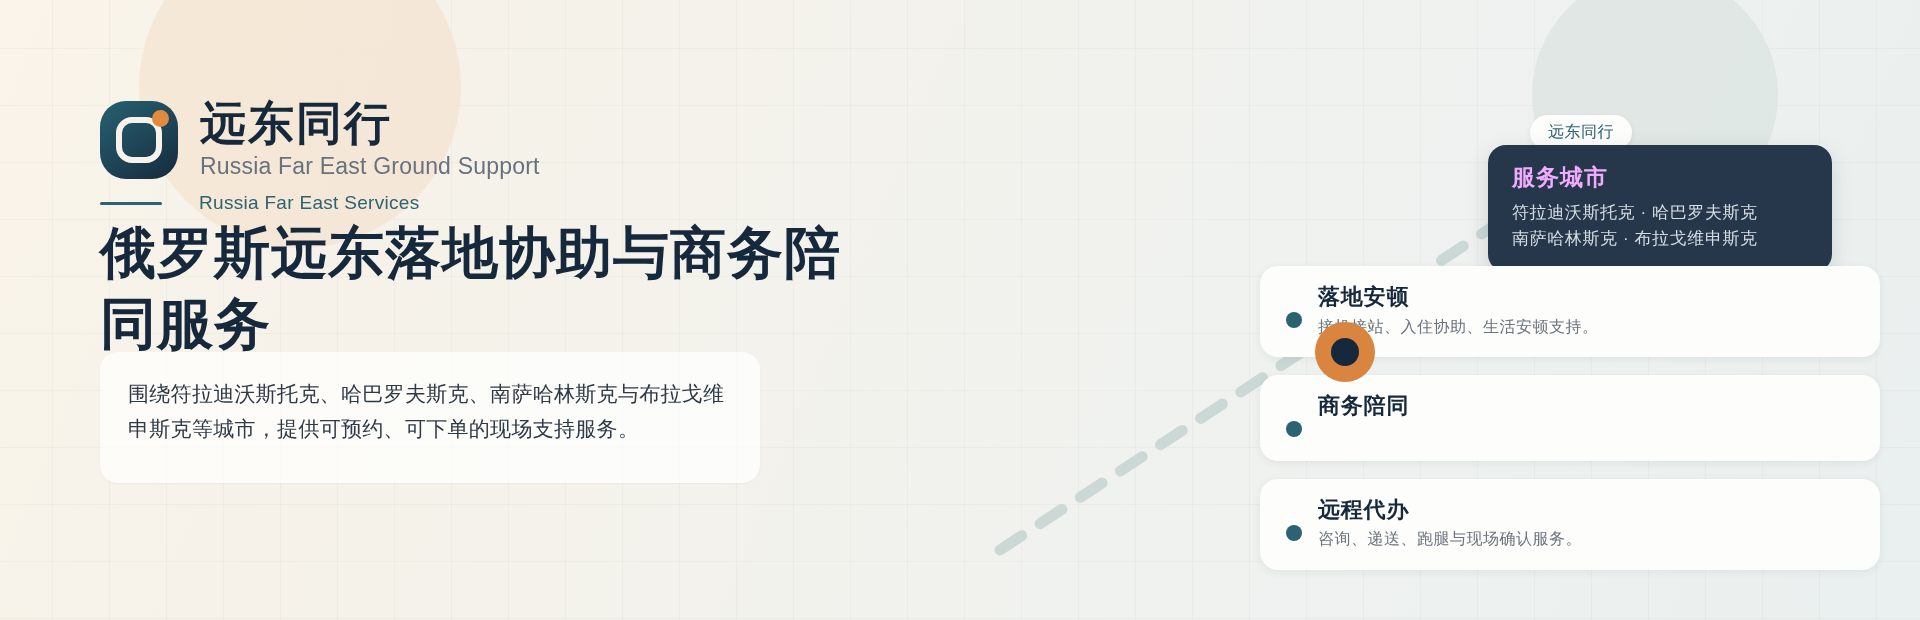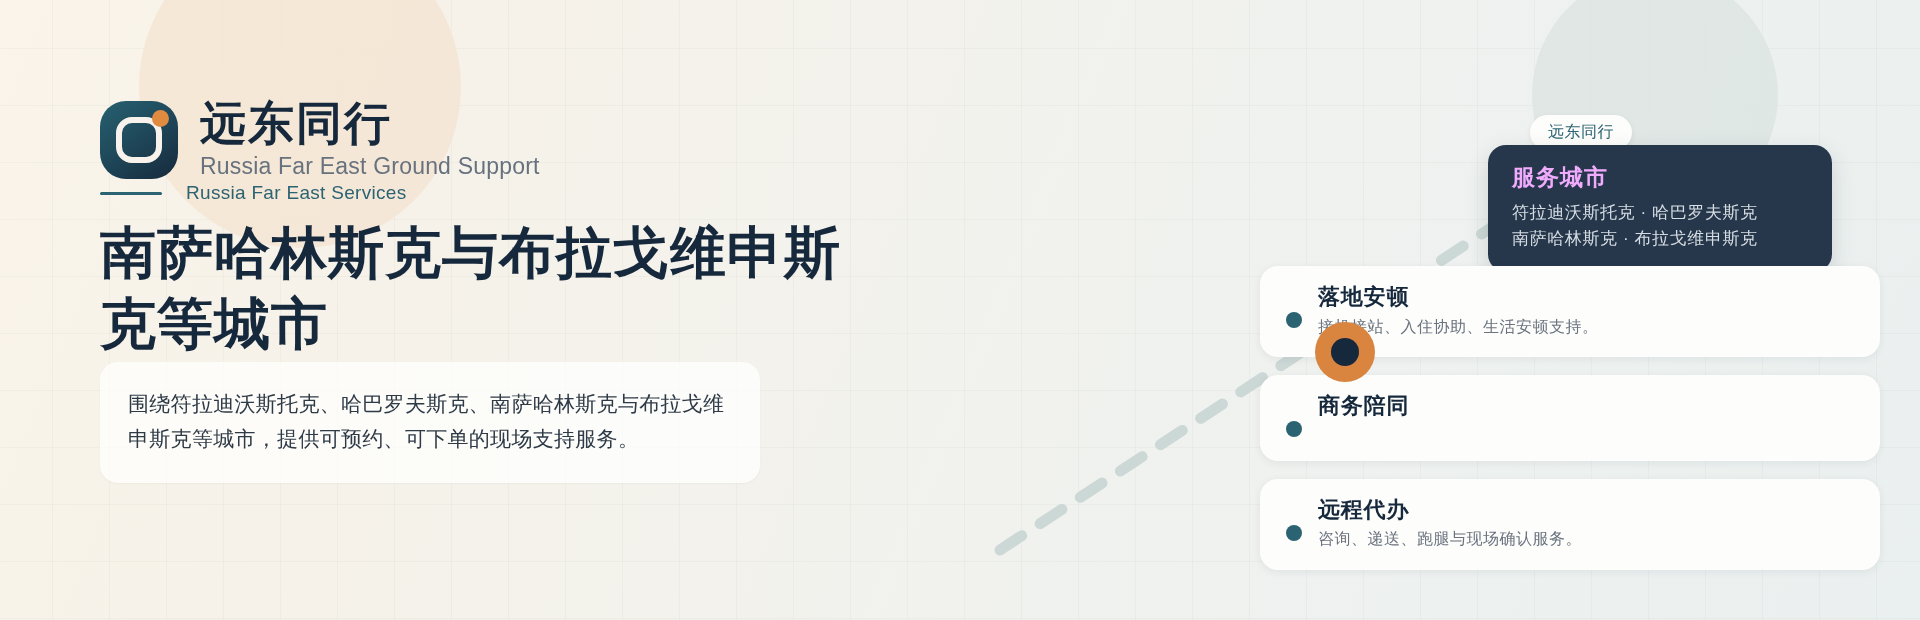--- a/index.html
+++ b/index.html
@@ -81,44 +81,44 @@
   .brand-title{
     font-size:46px; font-weight:700; color:#16283c;
     letter-spacing:2px; line-height:1.08;
   }
   .brand-sub{
     font-size:23px; color:#67727e; letter-spacing:.2px;
     margin-top:4px;
   }
 
   .eyebrow{
-    position:absolute; left:0; top:182px;
-    display:flex; align-items:center; gap:24px;
+    position:absolute; left:0; top:192px;
+    display:flex; align-items:center; gap:37px;
   }
   .eyebrow-rule{
     width:62px; height:3px; background:#2c6372; border-radius:2px;
   }
   .eyebrow-text{
     font-size:19px; color:#2c6372; letter-spacing:.3px;
   }
 
   .headline{
     position:absolute; left:0; top:218px;
     width:760px;
     font-size:56px; line-height:1.26;
     font-weight:700; color:#16283c;
     letter-spacing:1px;
   }
 
   .desc-card{
-    position:absolute; left:0; top:362px;
+    position:absolute; left:0; top:352px;
     width:660px;
     background:rgba(255,255,255,.72);
     border-radius:18px;
-    padding:24px 28px 26px 28px;
+    padding:24px 28px 36px 28px;
     box-shadow:0 1px 2px rgba(30,40,50,.04);
   }
   .desc-text{
     font-size:21px; line-height:1.68;
     color:#2e3a46; letter-spacing:.3px;
   }
 
   
   .right{
     position:absolute; right:0; top:0; width:860px; height:620px;
@@ -220,21 +220,21 @@
         <div class="brand-title">远东同行</div>
         <div class="brand-sub">Russia Far East Ground Support</div>
       </div>
     </div>
 
     <div class="eyebrow">
       <span class="eyebrow-rule"></span>
       <span class="eyebrow-text">Russia Far East Services</span>
     </div>
 
-    <h1 class="headline">南萨哈林斯克与布拉戈维申斯克等城市</h1>
+    <h1 class="headline">俄罗斯远东落地协助与商务陪同服务</h1>
 
     <div class="desc-card">
       <p class="desc-text">围绕符拉迪沃斯托克、哈巴罗夫斯克、南萨哈林斯克与布拉戈维申斯克等城市，提供可预约、可下单的现场支持服务。</p>
     </div>
 
   </div>
 
   <div class="right">
 
     <svg class="dash-line" viewBox="0 0 980 620" preserveAspectRatio="none">

